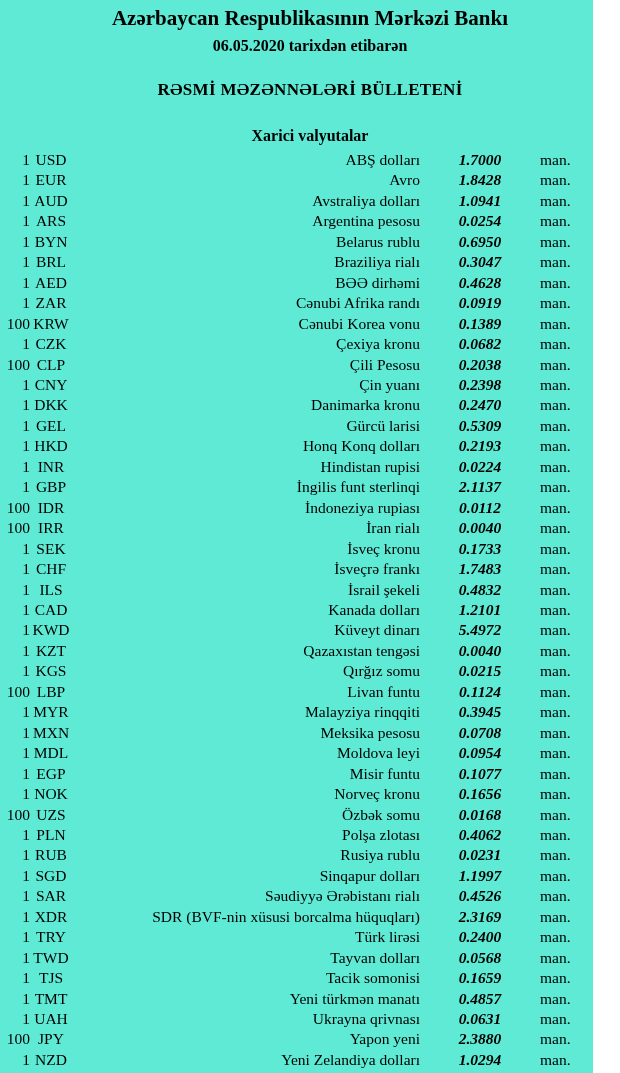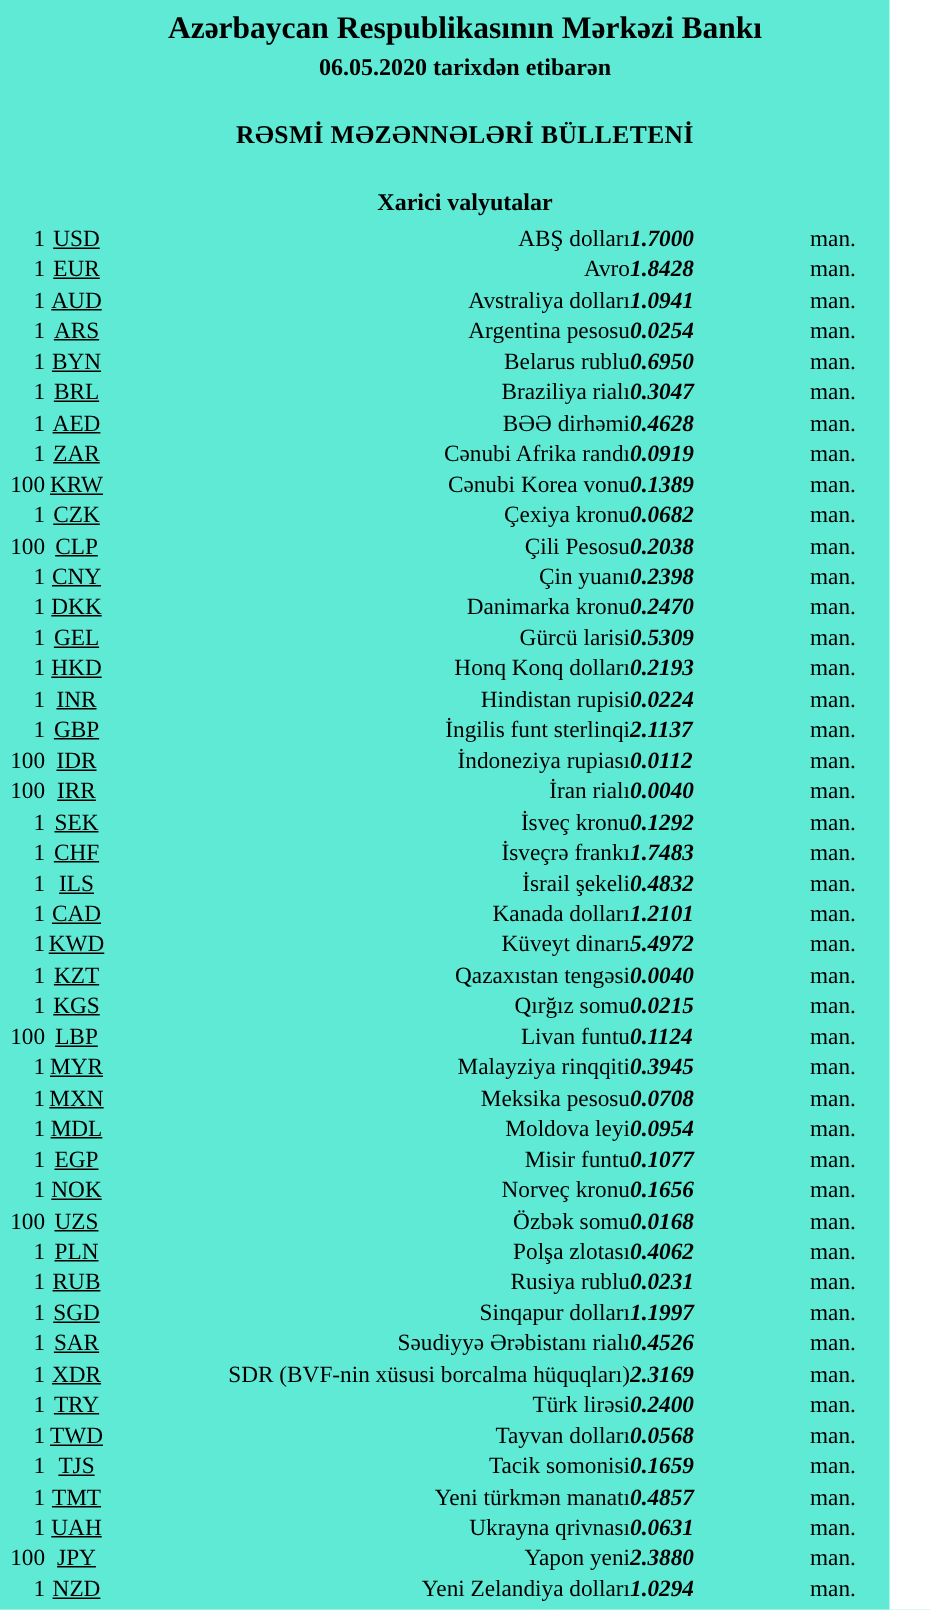--- a/index.html
+++ b/index.html
@@ -46,23 +46,23 @@
   table.rates td {
     box-sizing: border-box;
     padding: 0;
     font-size: 15.5px;
     line-height: 20.45px;
     white-space: nowrap;
     overflow: hidden;
     vertical-align: baseline;
   }
   td.qty  { text-align: right; }
-  td.code { text-align: center; text-decoration: underline; }
+  td.code { text-align: center; }
   td.name { text-align: right; padding-left: 11px; }
-  td.rate { text-align: left; font-weight: bold; font-style: italic; }
+  td.rate { text-align: center; font-weight: bold; font-style: italic; }
   td.unit { text-align: left; padding-left: 11px; }
 
   col.c-qty  { width: 30px; }
   col.c-code { width: 42px; }
   col.c-name { width: 348px; }
   col.c-rate { width: 120px; }
   col.c-unit { width: 80px; }
 </style>
 </head>
 <body>
@@ -212,21 +212,21 @@
           <td class="qty">100</td>
           <td class="code">IRR</td>
           <td class="name">İran rialı</td>
           <td class="rate">0.0040</td>
           <td class="unit">man.</td>
         </tr>
         <tr>
           <td class="qty">1</td>
           <td class="code">SEK</td>
           <td class="name">İsveç kronu</td>
-          <td class="rate">0.1292</td>
+          <td class="rate">0.1733</td>
           <td class="unit">man.</td>
         </tr>
         <tr>
           <td class="qty">1</td>
           <td class="code">CHF</td>
           <td class="name">İsveçrə frankı</td>
           <td class="rate">1.7483</td>
           <td class="unit">man.</td>
         </tr>
         <tr>

